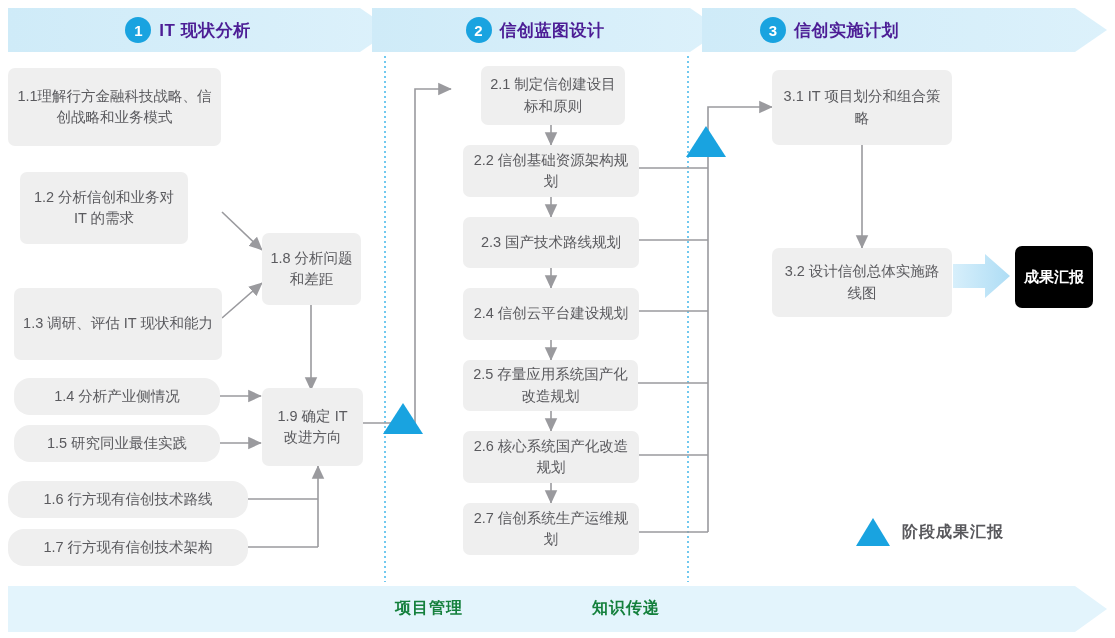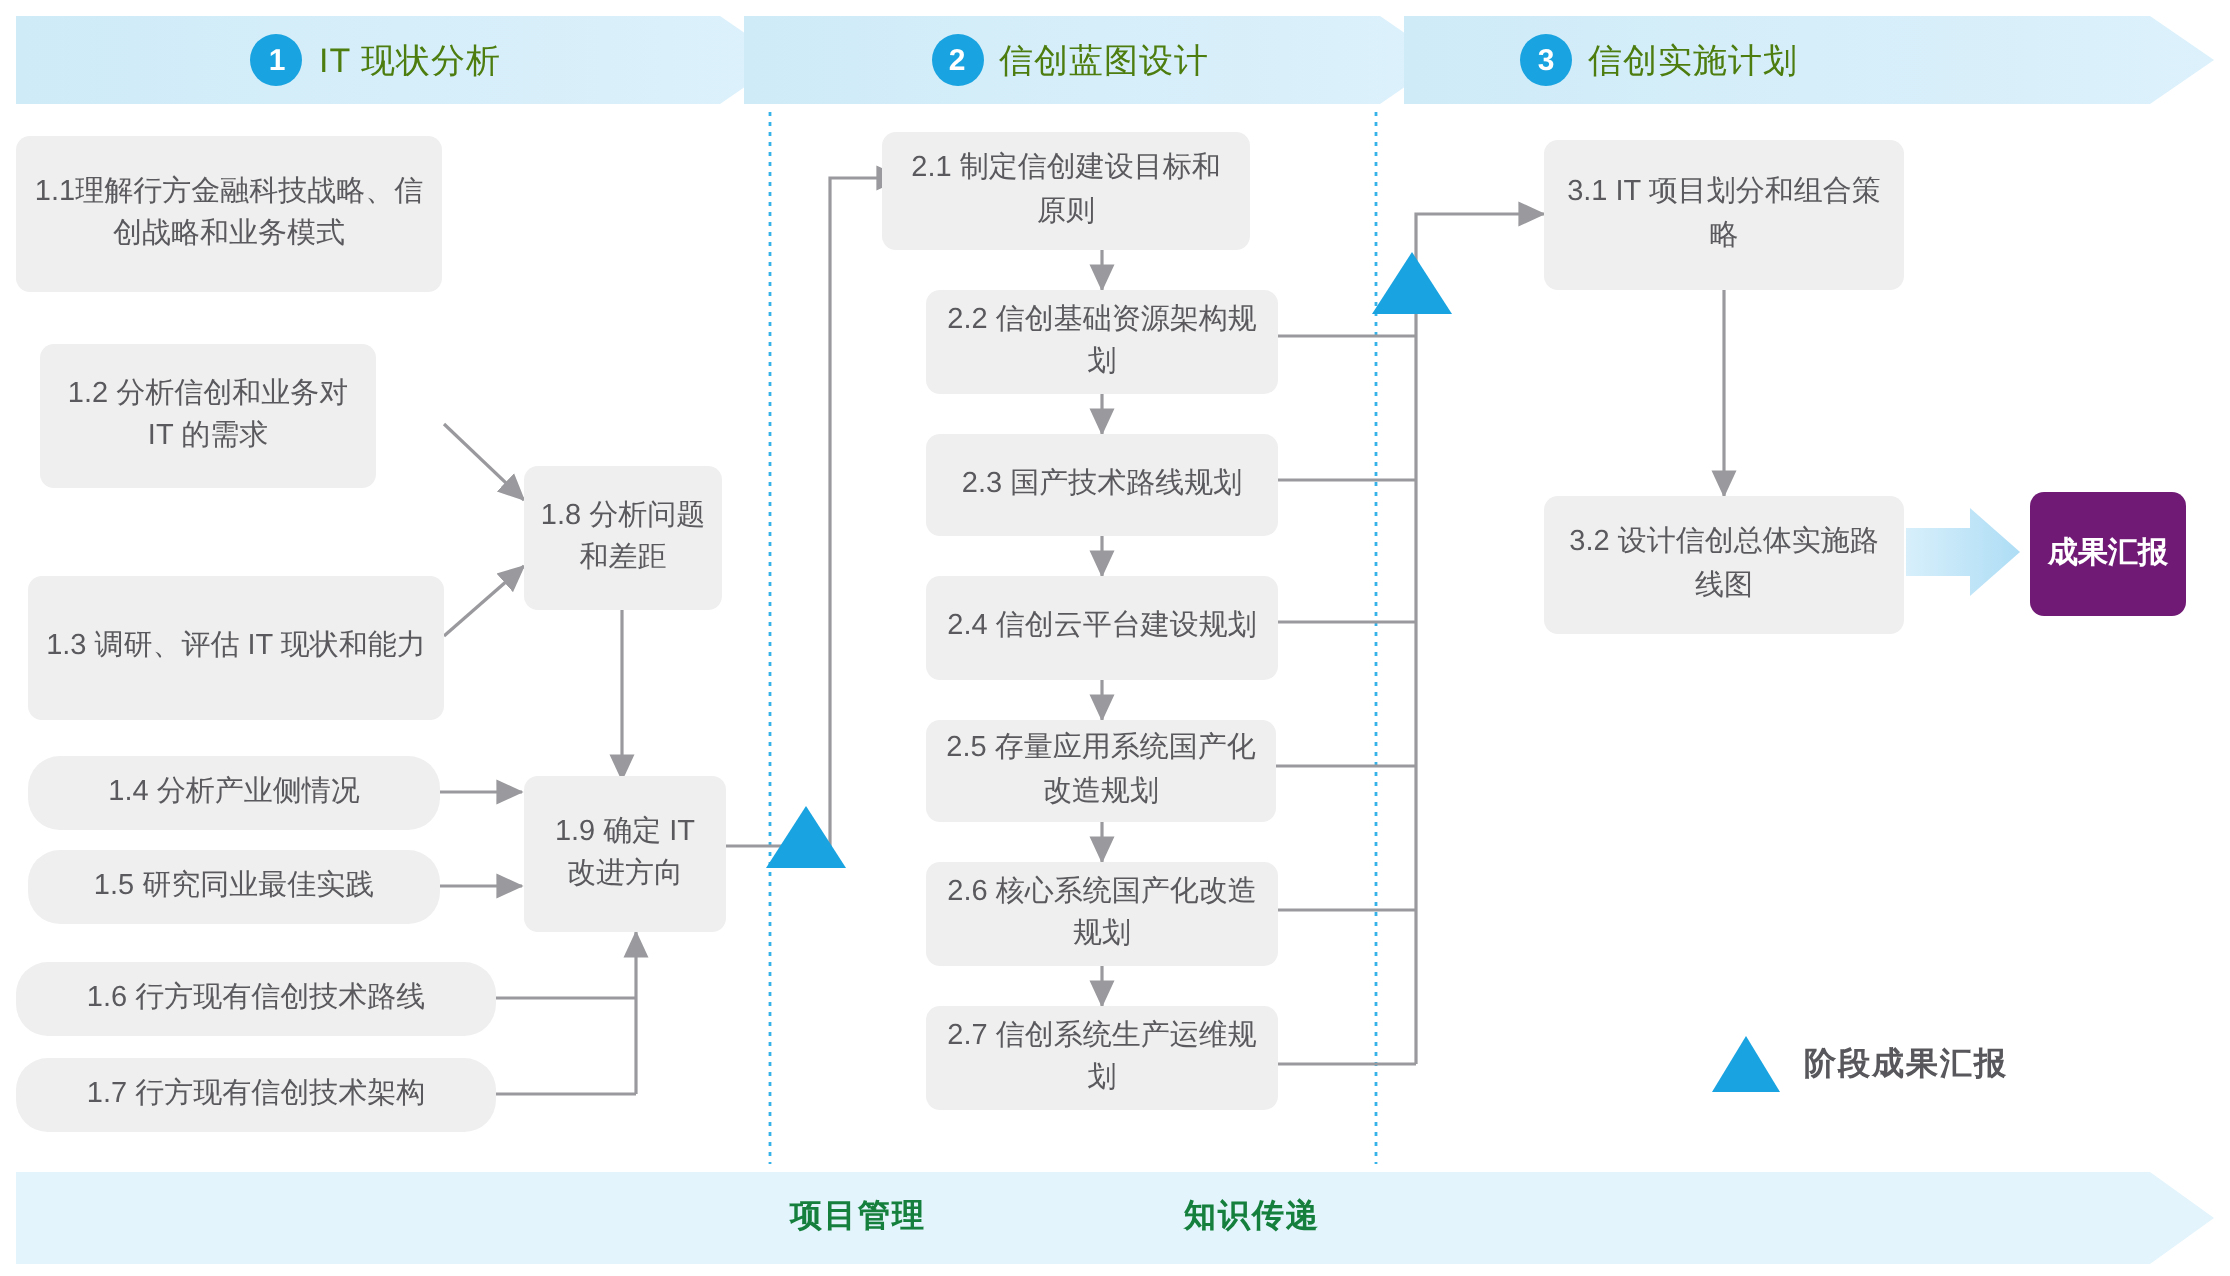--- a/index.html
+++ b/index.html
@@ -5,30 +5,30 @@
   html,body{margin:0;padding:0;background:#ffffff;}
   body{font-family:"Liberation Sans","DejaVu Sans",sans-serif;}
   #stage{position:relative;width:1115px;height:638px;overflow:hidden;background:#fff;}
 
   
   .hdr-band{position:absolute;top:8px;height:44px;}
   .hdr-inner{position:absolute;top:0;left:0;right:0;bottom:0;display:flex;align-items:center;justify-content:center;gap:8px;}
   .hdr-num{width:26px;height:26px;border-radius:50%;background:#19A3E0;color:#fff;
            font-size:15px;font-weight:bold;display:flex;align-items:center;justify-content:center;
            line-height:1;letter-spacing:0;}
-  .hdr-txt{color:#4d7c0f;font-size:17px;font-weight:normal;letter-spacing:.5px;white-space:nowrap;}
+  .hdr-txt{color:#4c1d95;font-size:17px;font-weight:bold;letter-spacing:.5px;white-space:nowrap;}
 
   
   .box{position:absolute;background:#EFEFEF;border-radius:7px;
        display:flex;align-items:center;justify-content:center;text-align:center;
        color:#5A5A5E;font-size:14.5px;line-height:1.45;padding:4px 8px;box-sizing:border-box;}
   .box.tight{border-radius:16px;}
 
   
-  .result-box{position:absolute;background:#701a75;border-radius:7px;color:#fff;
+  .result-box{position:absolute;background:#000000;border-radius:7px;color:#fff;
        font-size:15px;font-weight:bold;line-height:1.35;text-align:center;
        display:flex;align-items:center;justify-content:center;}
 
   
   .legend{position:absolute;display:flex;align-items:center;gap:12px;}
   .legend-tri{width:0;height:0;border-left:17px solid transparent;border-right:17px solid transparent;
               border-bottom:28px solid #19A3E0;}
   .legend-txt{color:#58585C;font-size:16px;font-weight:bold;letter-spacing:1px;font-family:Liberation Serif, serif;}
   .bottom-lbl{position:absolute;top:598px;color:#15803d;font-size:16px;font-weight:bold;letter-spacing:1px;}
 
@@ -131,21 +131,21 @@
   <div class="box" style="left:8px;top:68px;width:213px;height:78px;">1.1理解行方金融科技战略、信创战略和业务模式</div>
   <div class="box" style="left:20px;top:172px;width:168px;height:72px;">1.2 分析信创和业务对 IT 的需求</div>
   <div class="box" style="left:14px;top:288px;width:208px;height:72px;">1.3 调研、评估 IT 现状和能力</div>
   <div class="box tight" style="left:14px;top:378px;width:206px;height:37px;">1.4 分析产业侧情况</div>
   <div class="box tight" style="left:14px;top:425px;width:206px;height:37px;">1.5 研究同业最佳实践</div>
   <div class="box tight" style="left:8px;top:481px;width:240px;height:37px;">1.6 行方现有信创技术路线</div>
   <div class="box tight" style="left:8px;top:529px;width:240px;height:37px;">1.7 行方现有信创技术架构</div>
   <div class="box" style="left:262px;top:233px;width:99px;height:72px;">1.8 分析问题和差距</div>
   <div class="box" style="left:262px;top:388px;width:101px;height:78px;">1.9 确定 IT 改进方向</div>
 
-  <div class="box" style="left:441px;top:66px;width:184px;height:59px;">2.1 制定信创建设目标和原则</div>
+  <div class="box" style="left:481px;top:66px;width:144px;height:59px;">2.1 制定信创建设目标和原则</div>
   <div class="box" style="left:463px;top:145px;width:176px;height:52px;">2.2 信创基础资源架构规划</div>
   <div class="box" style="left:463px;top:217px;width:176px;height:51px;">2.3 国产技术路线规划</div>
   <div class="box" style="left:463px;top:288px;width:176px;height:52px;">2.4 信创云平台建设规划</div>
   <div class="box" style="left:463px;top:360px;width:175px;height:51px;">2.5 存量应用系统国产化改造规划</div>
   <div class="box" style="left:463px;top:431px;width:176px;height:52px;">2.6 核心系统国产化改造规划</div>
   <div class="box" style="left:463px;top:503px;width:176px;height:52px;">2.7 信创系统生产运维规划</div>
 
   <div class="box" style="left:772px;top:70px;width:180px;height:75px;">3.1 IT 项目划分和组合策略</div>
   <div class="box" style="left:772px;top:248px;width:180px;height:69px;">3.2 设计信创总体实施路线图</div>
 

